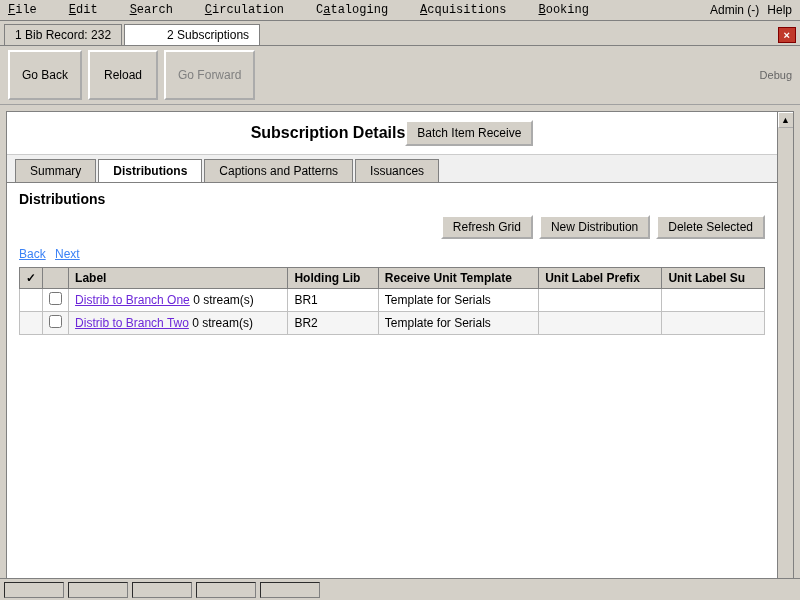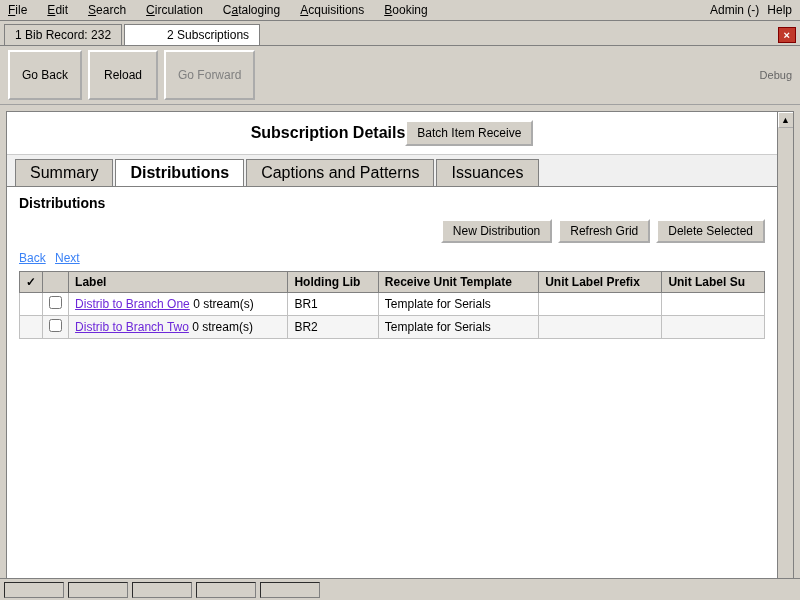--- a/index.html
+++ b/index.html
@@ -1,20 +1,20 @@
 <!DOCTYPE html>
 <html><head>
   <meta charset="utf-8">
   <style>
     * { box-sizing: border-box; margin: 0; padding: 0; }
     body { font-family: Arial, sans-serif; font-size: 12px; background: #d4d0c8; width: 800px; height: 600px; overflow: hidden; }
 
     
     .menu-bar { background: #d4d0c8; border-bottom: 1px solid #808080; display: flex; align-items: center; justify-content: space-between; padding: 2px 4px; }
-    .menu-bar-left { display: flex; gap: 12px; }
+    .menu-bar-left { display: flex; gap: 24px; font-family: Liberation Mono, monospace; }
     .menu-bar-right { display: flex; }
     .menu-item { font-size: 12px; cursor: pointer; padding: 1px 4px; }
     .menu-item span { text-decoration: underline; }
 
     
     .top-tab-bar { background: #d4d0c8; display: flex; align-items: center; padding: 3px 4px 0 4px; border-bottom: 1px solid #808080; }
     .top-tab { background: #d4d0c8; border: 1px solid #808080; border-bottom: none; padding: 3px 10px; font-size: 12px; cursor: pointer; margin-right: 2px; }
     .top-tab.active { background: #ffffff; font-weight: normal; padding-left: 42px; }
     .close-btn { margin-left: auto; background: #c0392b; color: white; border: 1px solid #800000; padding: 1px 5px; font-size: 11px; cursor: pointer; font-weight: bold; }
 
@@ -27,21 +27,21 @@
     
     .main-content { background: #ffffff; margin: 6px; border: 1px solid #808080; height: calc(100% - 90px); overflow: hidden; position: relative; }
 
     
     .subscription-header { padding: 8px 12px; display: flex; align-items: center; justify-content: center; border-bottom: 1px solid #ccc; }
     .subscription-title { font-size: 16px; font-weight: bold; }
     .batch-btn { background: #d4d0c8; border: 2px outset #ffffff; padding: 4px 10px; font-size: 12px; cursor: pointer; }
 
     
     .inner-tabs { display: flex; padding: 4px 8px 0 8px; border-bottom: 1px solid #808080; background: #f0f0f0; }
-    .inner-tab { border: 1px solid #808080; border-bottom: none; padding: 4px 14px; font-size: 16px; cursor: pointer; background: #d4d0c8; margin-right: 2px; }
+    .inner-tab { border: 1px solid #808080; border-bottom: none; padding: 4px 14px; font-size: 12px; cursor: pointer; background: #d4d0c8; margin-right: 2px; }
     .inner-tab.active { background: #ffffff; font-weight: bold; }
 
     
     .distributions-section { padding: 8px 12px; }
     .distributions-title { font-size: 14px; font-weight: bold; margin-bottom: 8px; }
     .dist-toolbar { display: flex; justify-content: flex-end; gap: 6px; margin-bottom: 8px; }
     .dist-btn { background: #d4d0c8; border: 2px outset #ffffff; padding: 3px 10px; font-size: 12px; cursor: pointer; }
 
     
     .pagination { margin-bottom: 6px; }
@@ -108,22 +108,22 @@
       <div class="inner-tab">Summary</div>
       <div class="inner-tab active">Distributions</div>
       <div class="inner-tab">Captions and Patterns</div>
       <div class="inner-tab">Issuances</div>
     </div>
 
     <div class="distributions-section">
       <div class="distributions-title">Distributions</div>
 
       <div class="dist-toolbar">
+        <button class="dist-btn">Refresh Grid</button>
         <button class="dist-btn">New Distribution</button>
-        <button class="dist-btn">Refresh Grid</button>
         <button class="dist-btn">Delete Selected</button>
       </div>
 
       <div class="pagination">
         <a>Back</a>
         <a>Next</a>
       </div>
 
       <table class="dist-table">
         <thead>

